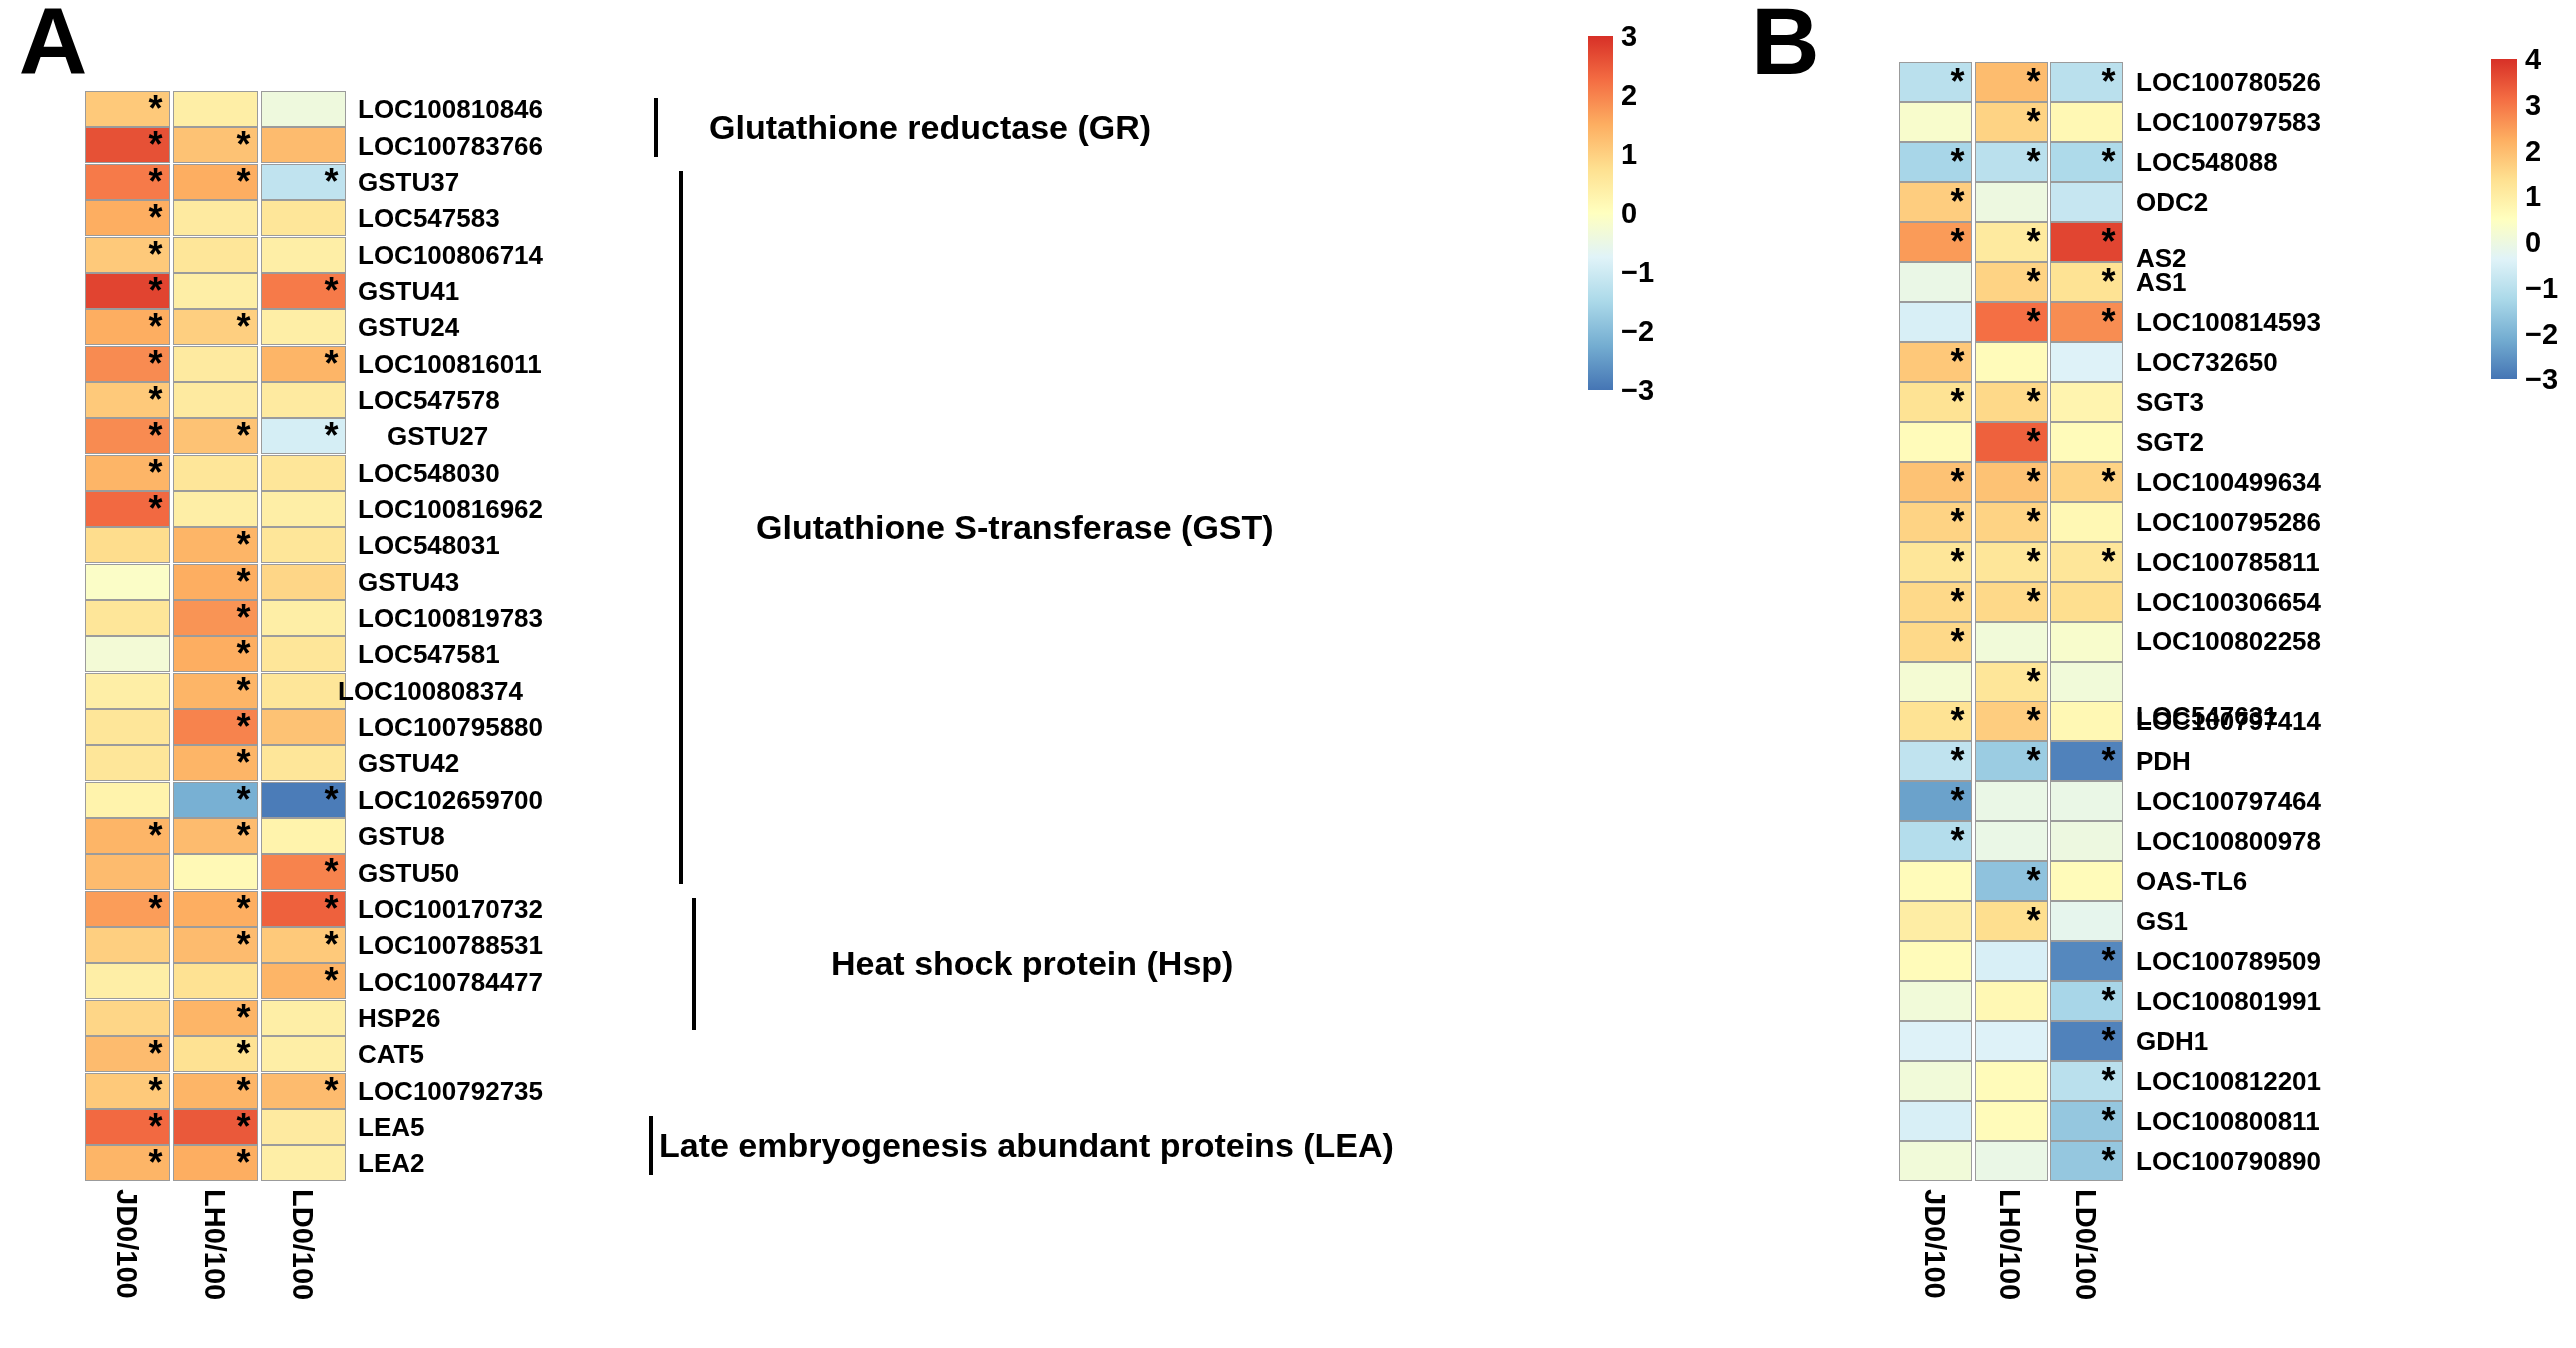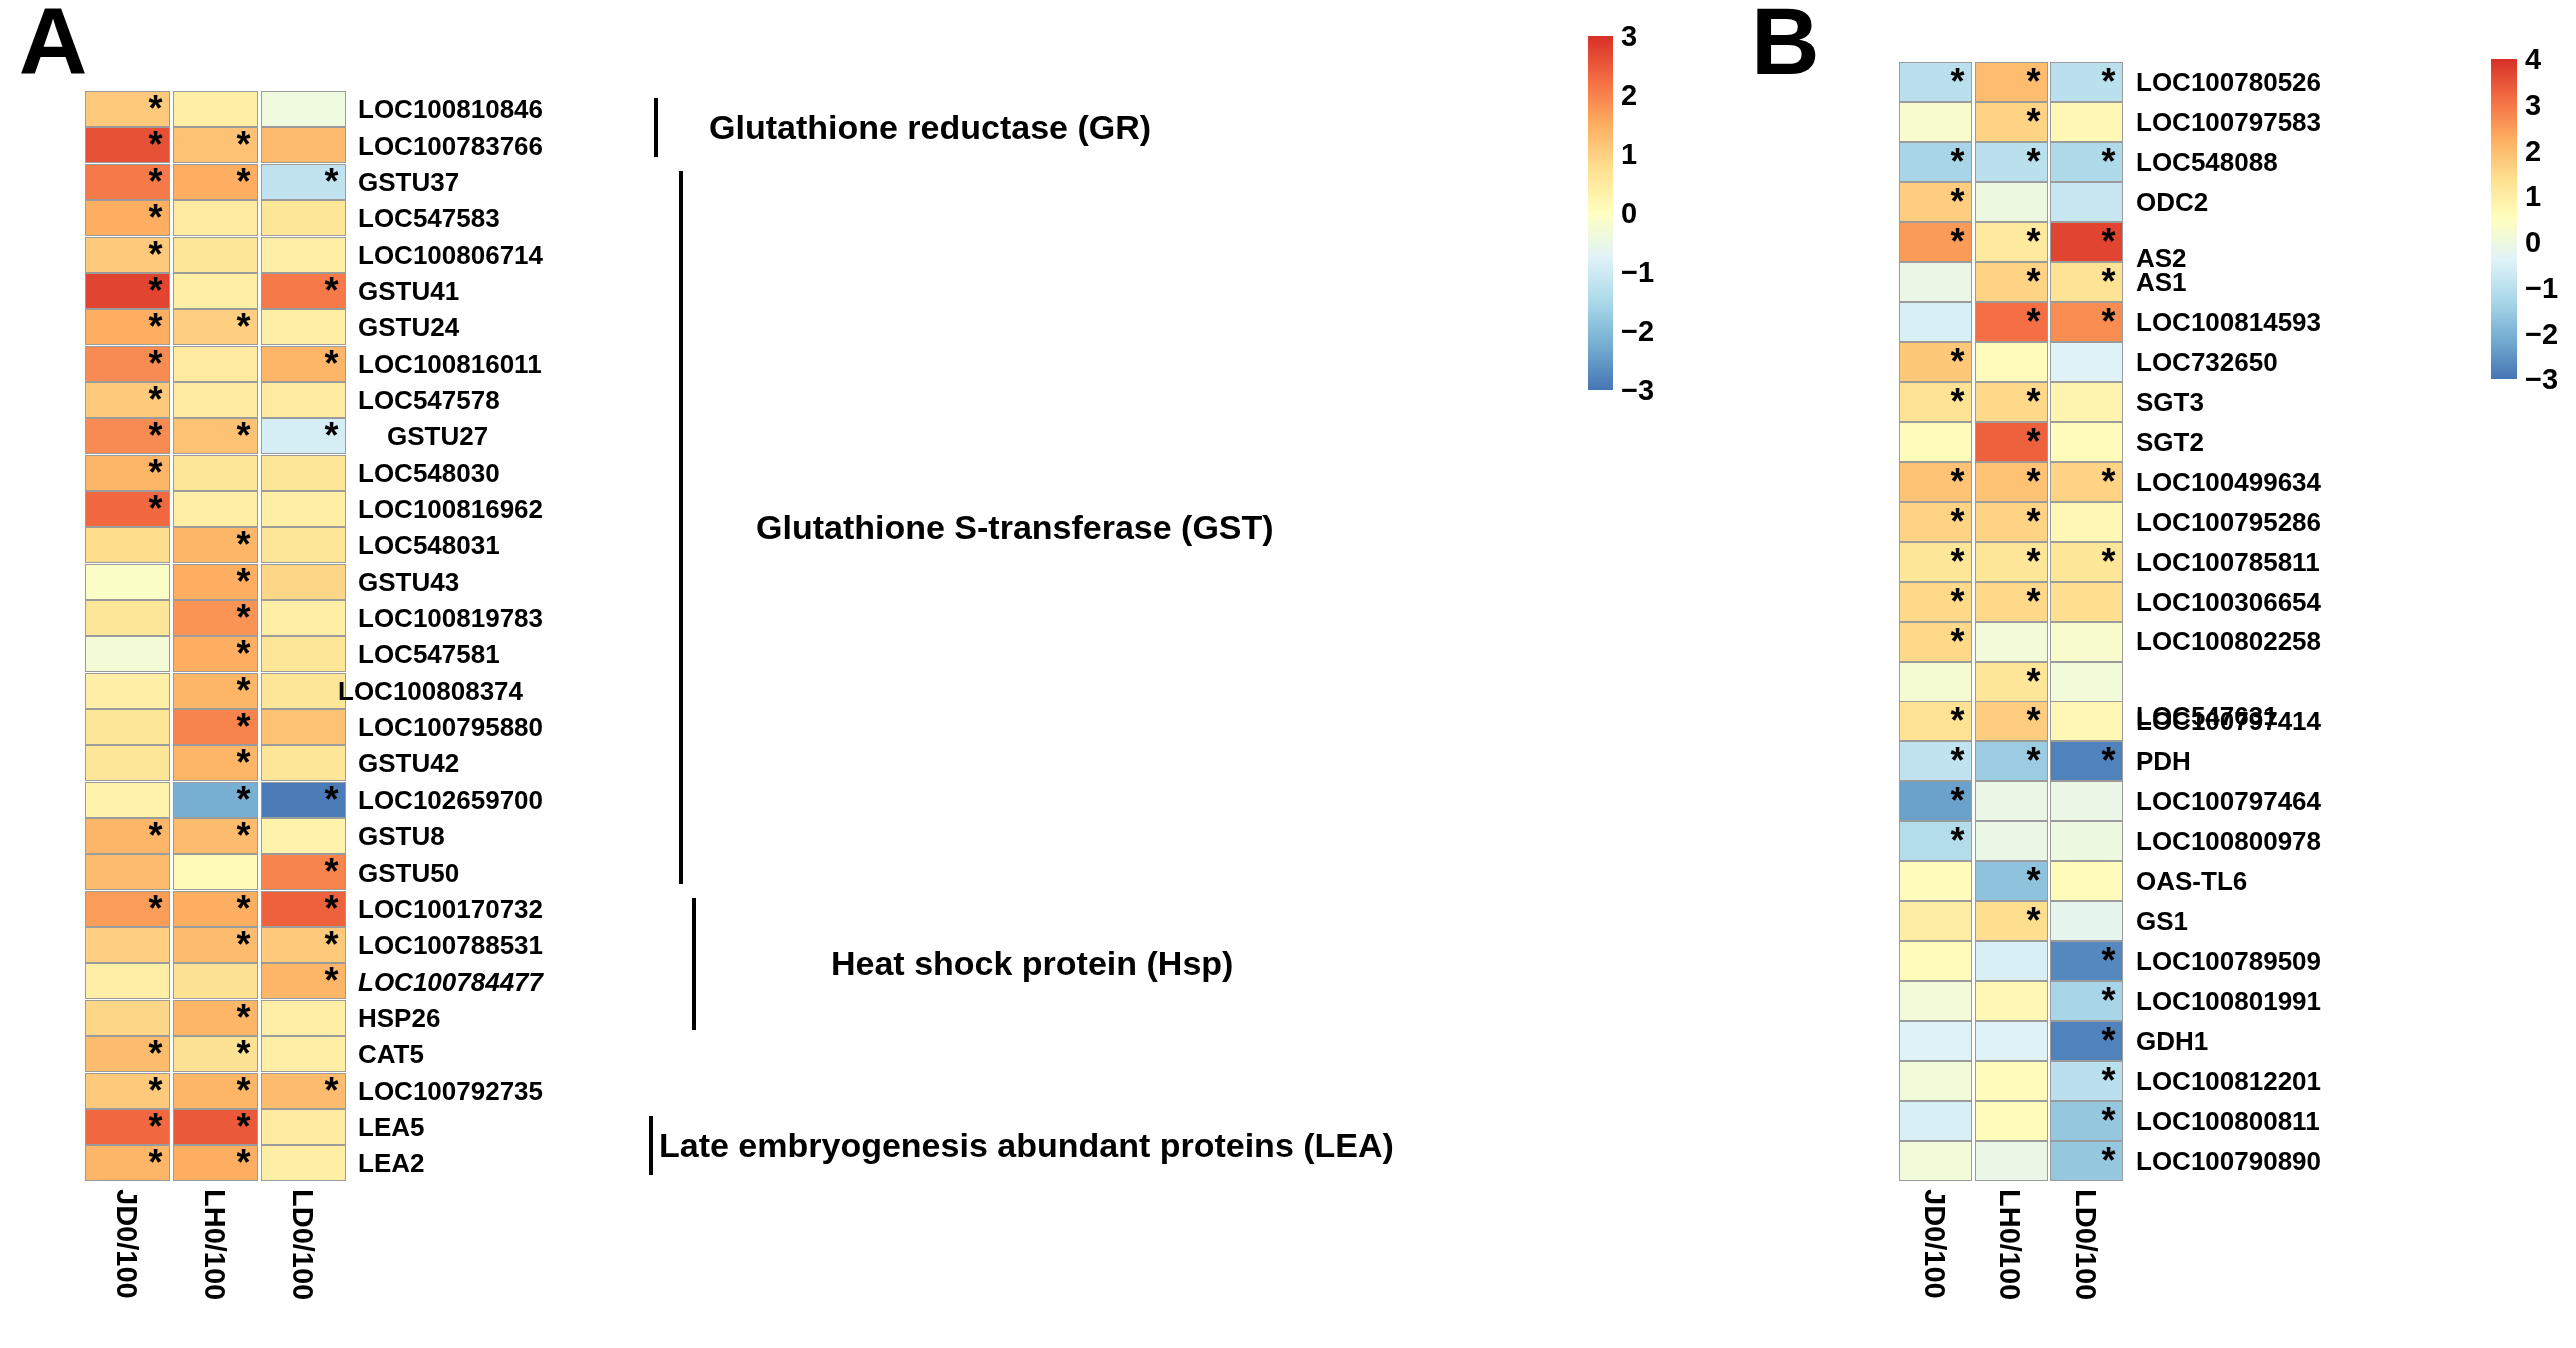--- a/index.html
+++ b/index.html
@@ -192,21 +192,21 @@
       </div>
       <div class="cell" style="left: 262px; top: 928px; width: 83px; height: 34px; background: rgb(254, 201, 122);">
         <span class="sig">*</span>
       </div>
       <div class="gene-label" style="left: 358px; top: 945px;">LOC100788531</div>
       <div class="cell" style="left: 86px; top: 964px; width: 83px; height: 34px; background: rgb(254, 238, 166);"></div>
       <div class="cell" style="left: 174px; top: 964px; width: 83px; height: 34px; background: rgb(254, 226, 147);"></div>
       <div class="cell" style="left: 262px; top: 964px; width: 83px; height: 34px; background: rgb(253, 181, 103);">
         <span class="sig">*</span>
       </div>
-      <div class="gene-label" style="left: 358px; top: 982px; font-style: italic;">LOC100784477</div>
+      <div class="gene-label" style="left: 358px; top: 982px;">LOC100784477</div>
       <div class="cell" style="left: 86px; top: 1001px; width: 83px; height: 34px; background: rgb(254, 214, 135);"></div>
       <div class="cell" style="left: 174px; top: 1001px; width: 83px; height: 34px; background: rgb(253, 181, 103);">
         <span class="sig">*</span>
       </div>
       <div class="cell" style="left: 262px; top: 1001px; width: 83px; height: 34px; background: rgb(254, 238, 166);"></div>
       <div class="gene-label" style="left: 358px; top: 1018px;">HSP26</div>
       <div class="cell" style="left: 86px; top: 1037px; width: 83px; height: 34px; background: rgb(253, 187, 110);">
         <span class="sig">*</span>
       </div>
       <div class="cell" style="left: 174px; top: 1037px; width: 83px; height: 34px; background: rgb(254, 226, 147);">

